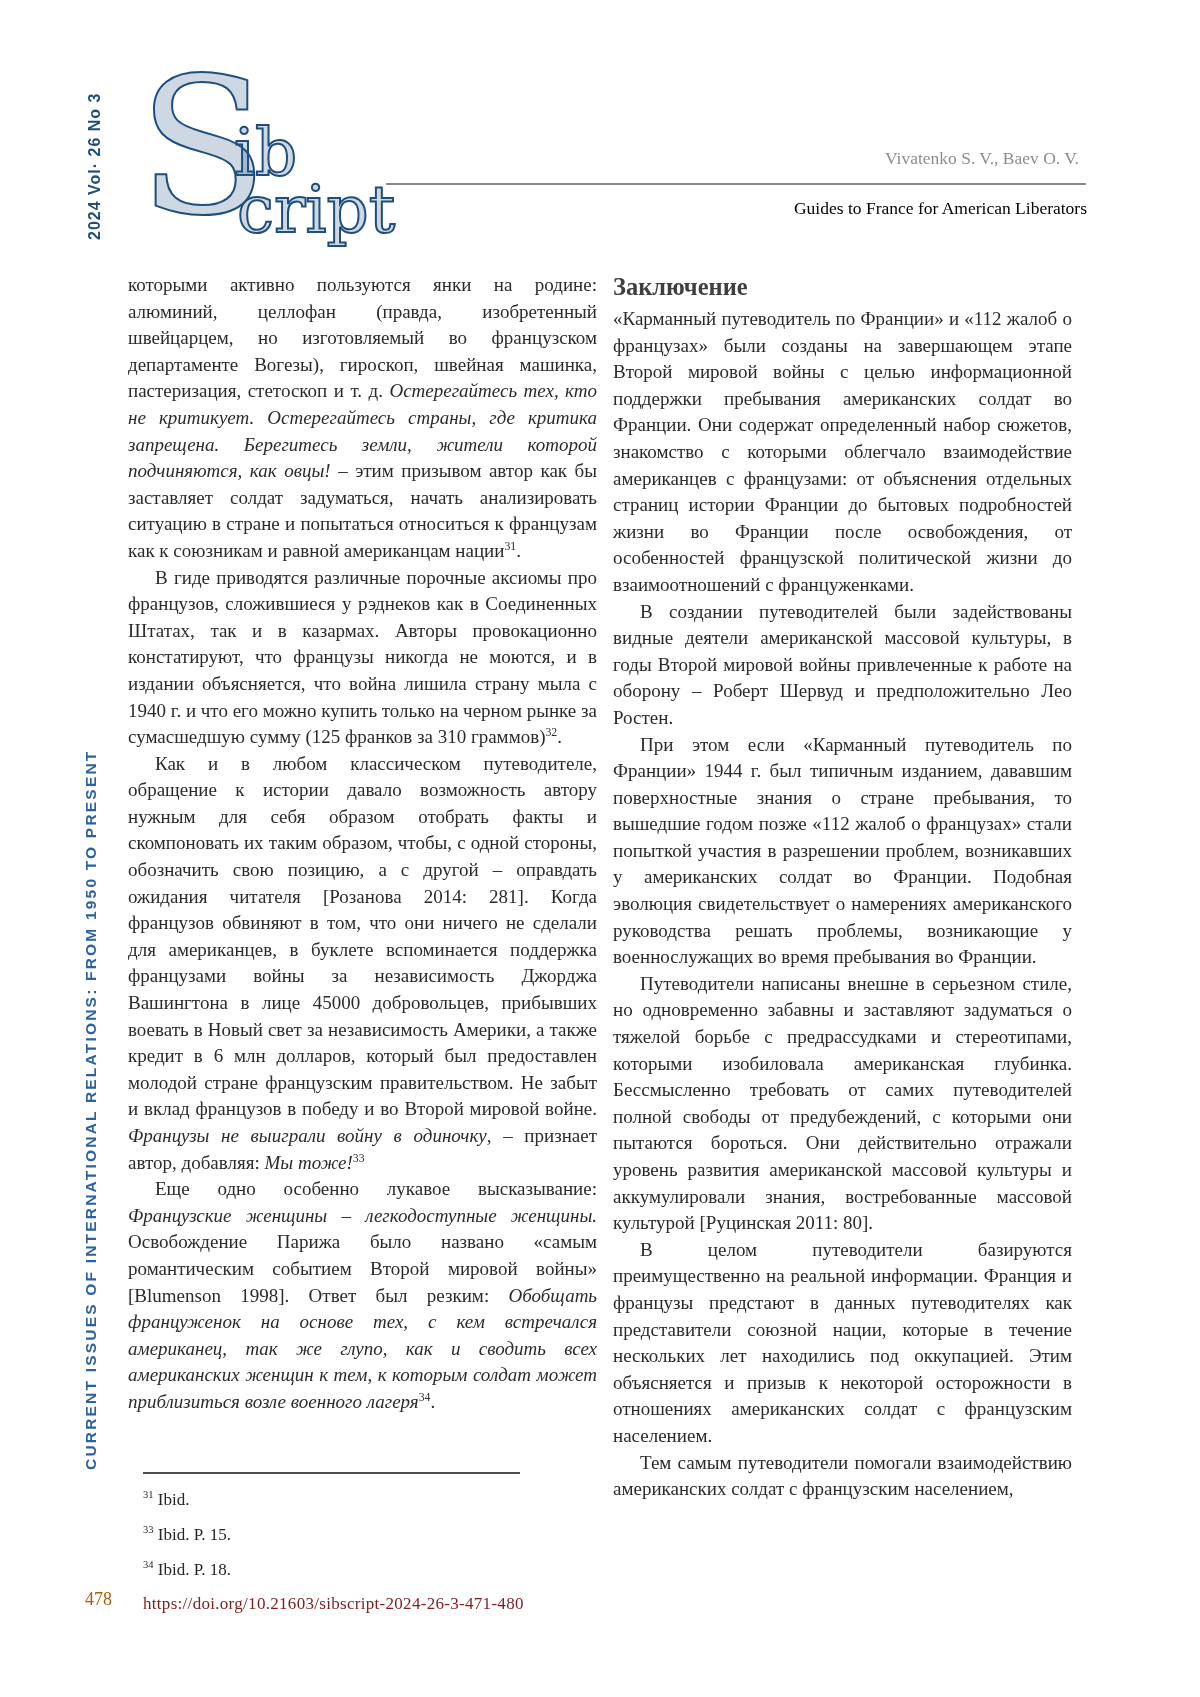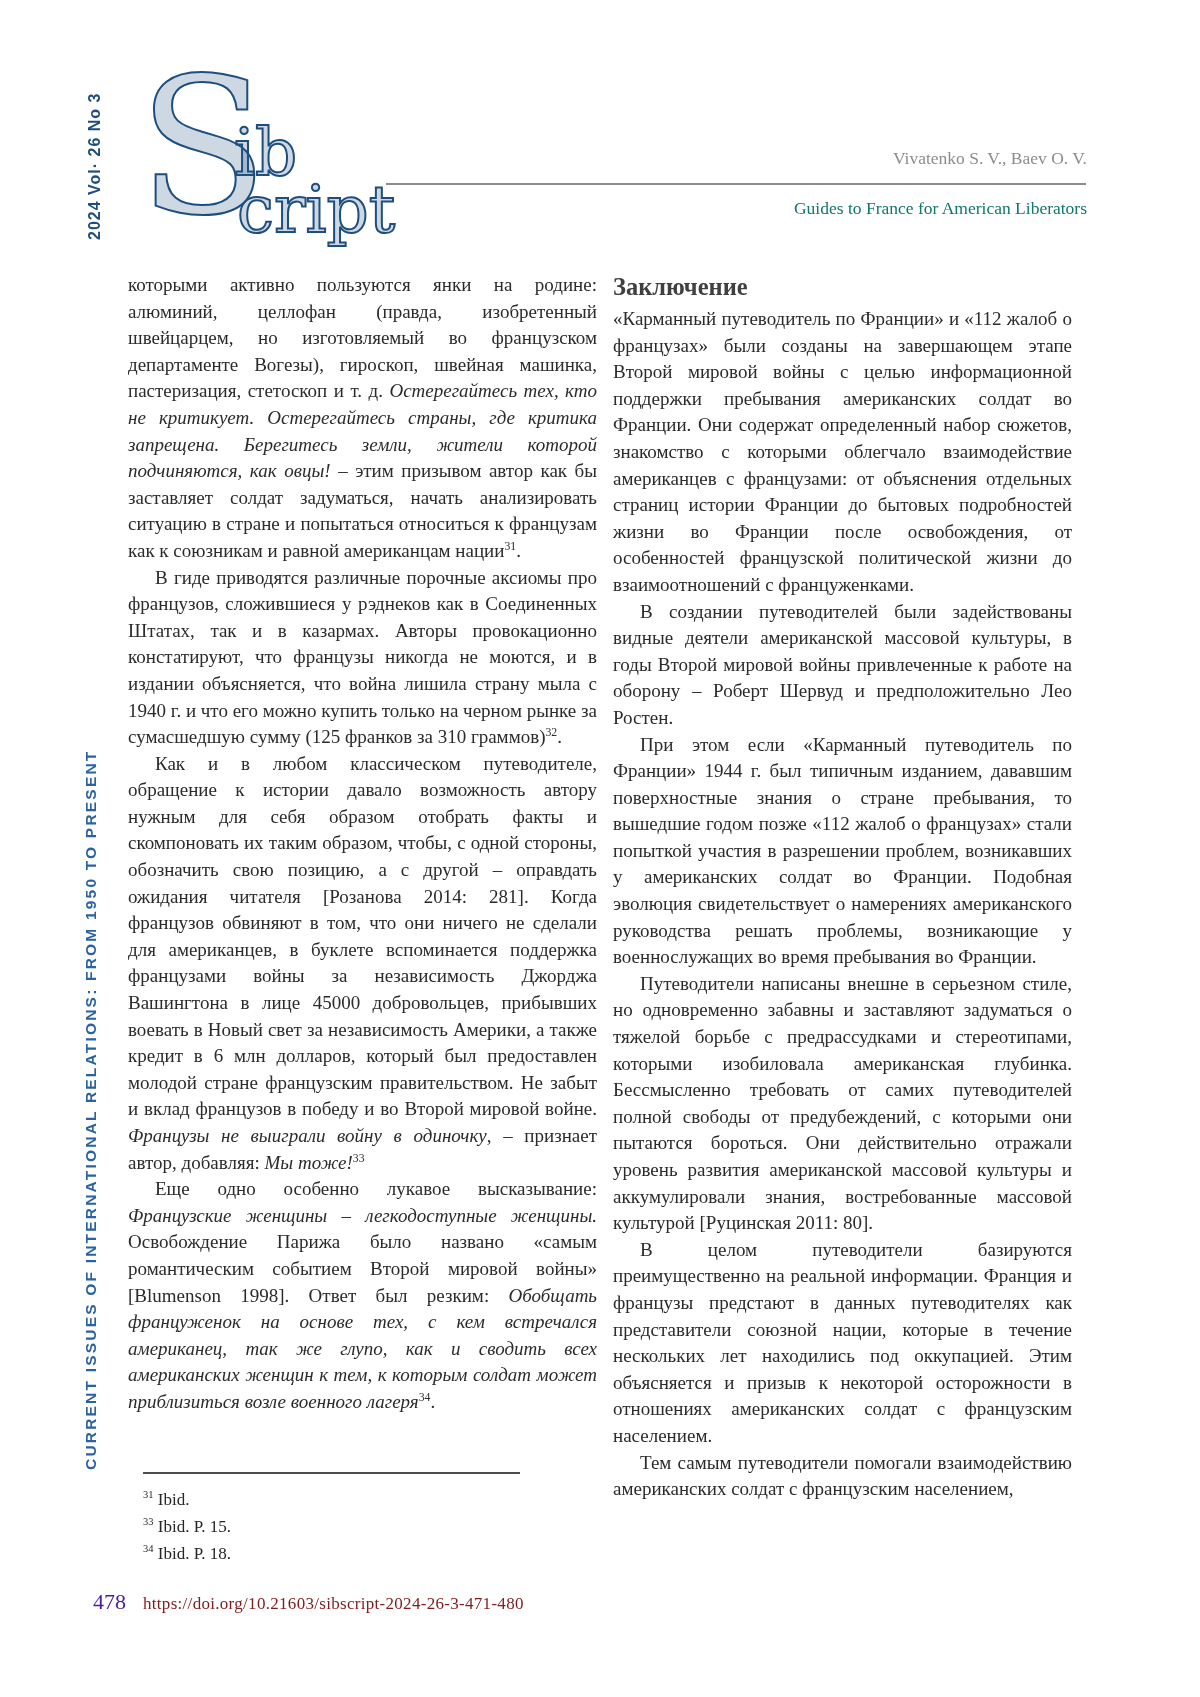--- a/index.html
+++ b/index.html
@@ -15,22 +15,22 @@
   
   .logo{position:absolute;left:138px;top:84px;width:260px;height:165px;}
   .logo span{color:rgba(30,78,126,0.22);-webkit-text-stroke:2px #1e4e7e;
     font-family:"DejaVu Serif",serif;position:absolute;line-height:1;}
   .logo-s{left:0px;top:-32px;font-size:190px;}
   .logo-ib{left:96px;top:36px;font-size:66px;}
   .logo-cript{left:99px;top:93px;font-size:66px;text-align:right;}
 
   
   .header-rule{position:absolute;left:386px;top:183px;width:700px;height:2px;background:#8c8c8c;}
-  .authors{position:absolute;right:113px;top:148px;font-size:17.5px;color:#8c8c8c;white-space:nowrap;}
-  .running-title{position:absolute;right:113px;top:198px;font-size:17.5px;color:#0f766e;white-space:nowrap;}
+  .authors{position:absolute;right:121px;top:148px;font-size:17.5px;color:#8c8c8c;white-space:nowrap;}
+  .running-title{position:absolute;right:113px;top:198px;font-size:17.5px;color:#000000;white-space:nowrap;}
 
   
   .section-vertical{position:absolute;left:82px;top:778px;height:692px;
     writing-mode:vertical-rl;transform:rotate(180deg);
     font-family:"Liberation Sans",sans-serif;font-size:15.5px;letter-spacing:2.2px;
     color:#2a639f;font-weight:bold;white-space:nowrap;}
 
   
   .columns{position:absolute;left:128px;top:272px;width:944px;
     display:grid;grid-template-columns:469px 459px;column-gap:16px;
@@ -38,24 +38,24 @@
   .col{hyphens:auto;-webkit-hyphens:auto;}
   .para{margin:0;}
   .para.indent{text-indent:27px;}
   .para sup,.footnote sup{font-size:0.62em;line-height:0;vertical-align:super;}
   .col-heading{margin:0 0 5px 0;font-size:24.5px;line-height:29px;font-weight:bold;
     color:#404040;text-align:left;}
 
   
   .footnote-block{position:absolute;left:143px;top:1472px;width:380px;font-size:17px;color:#262626;}
   .footnote-rule{width:377px;height:0;border-top:2px solid #4d4d4d;margin-bottom:12px;}
-  .footnote{line-height:27px;}
+  .footnote{line-height:27px;margin-top:8px;}
 
   
-  .page-number{position:absolute;left:93px;top:1589px;font-size:22px;color:#4c1d95;}
+  .page-number{position:absolute;left:85px;top:1589px;font-size:18px;color:#a16207;}
   .doi{position:absolute;left:143px;top:1594px;font-size:17px;color:#7f1d1d;letter-spacing:0.3px;
     text-decoration:none;}
 </style>
 </head>
 <body>
 
 <div class="page">
 
   <div class="issue-vertical">2024 Vol· 26 No 3</div>
 

